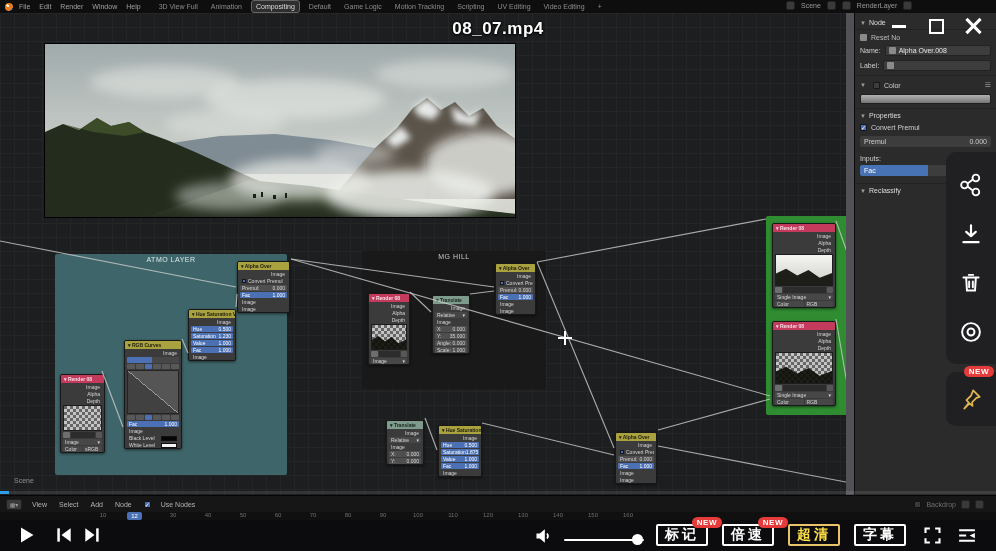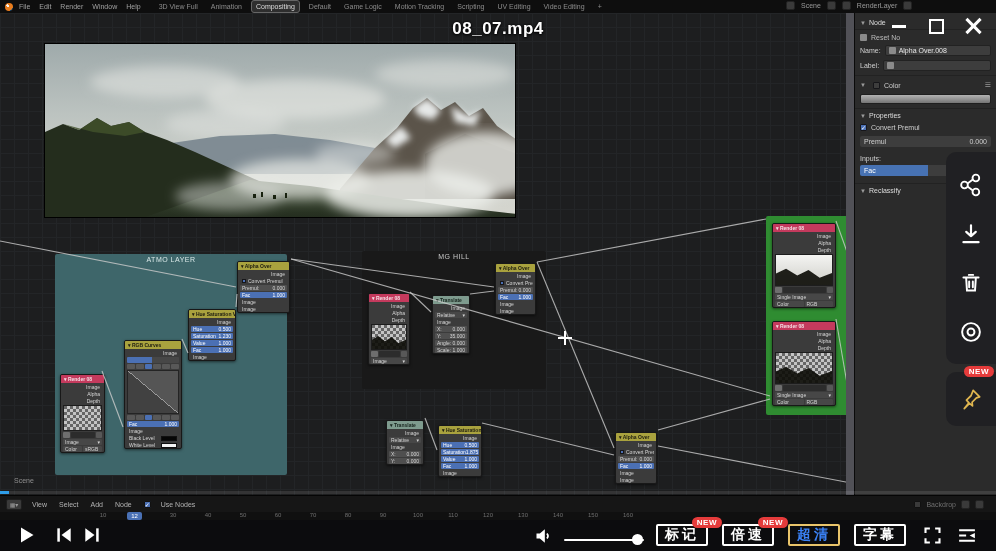--- a/index.html
+++ b/index.html
@@ -108,21 +108,21 @@
   #timeline .tick{position:absolute;top:0;font-size:6px;color:#6d6d6d;transform:translateX(-50%);}
   #curframe{position:absolute;left:127px;top:0;width:15px;height:8px;background:#4a71b5;border-radius:2px;color:#fff;font-size:6px;line-height:8px;text-align:center;z-index:21;}
 
   
   #controlbar{position:absolute;left:0;top:520px;width:996px;height:31px;background:#0c0c0e;z-index:100;}
   .pctl{position:absolute;}
   #timetxt{left:112px;top:6px;color:#fff;font-size:15px;letter-spacing:.3px;}
   #volslider{left:564px;top:19px;width:80px;height:2px;background:#fff;border-radius:1px;}
   #volknob{left:632px;top:14px;width:11px;height:11px;border-radius:50%;background:#fff;}
   .pbtn{position:absolute;top:4px;height:22px;min-width:52px;border:2px solid #fff;border-radius:2px;color:#fff;font-size:14px;font-weight:600;display:flex;align-items:center;justify-content:center;padding:0 5px;letter-spacing:3px;}
-  .pbtn.gold{border-color:#e9c46a;color:#3b82f6;}
+  .pbtn.gold{border-color:#e9c46a;color:#fde047;}
   .pbtn .redbadge{top:-9px;right:-16px;}
 </style>
 </head>
 <body>
 
 <div id="app">
   <div id="video">
 
     <div id="topbar">
       <span class="logo"></span>

